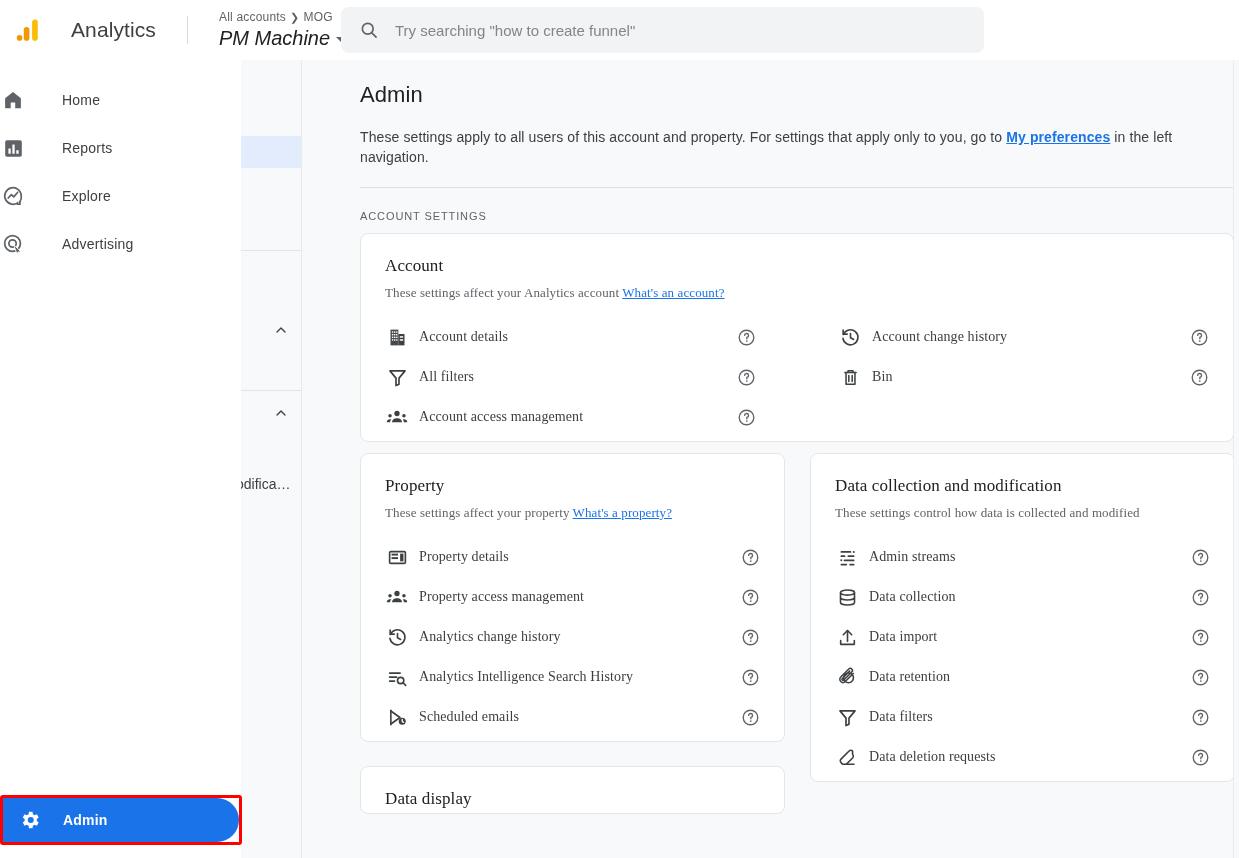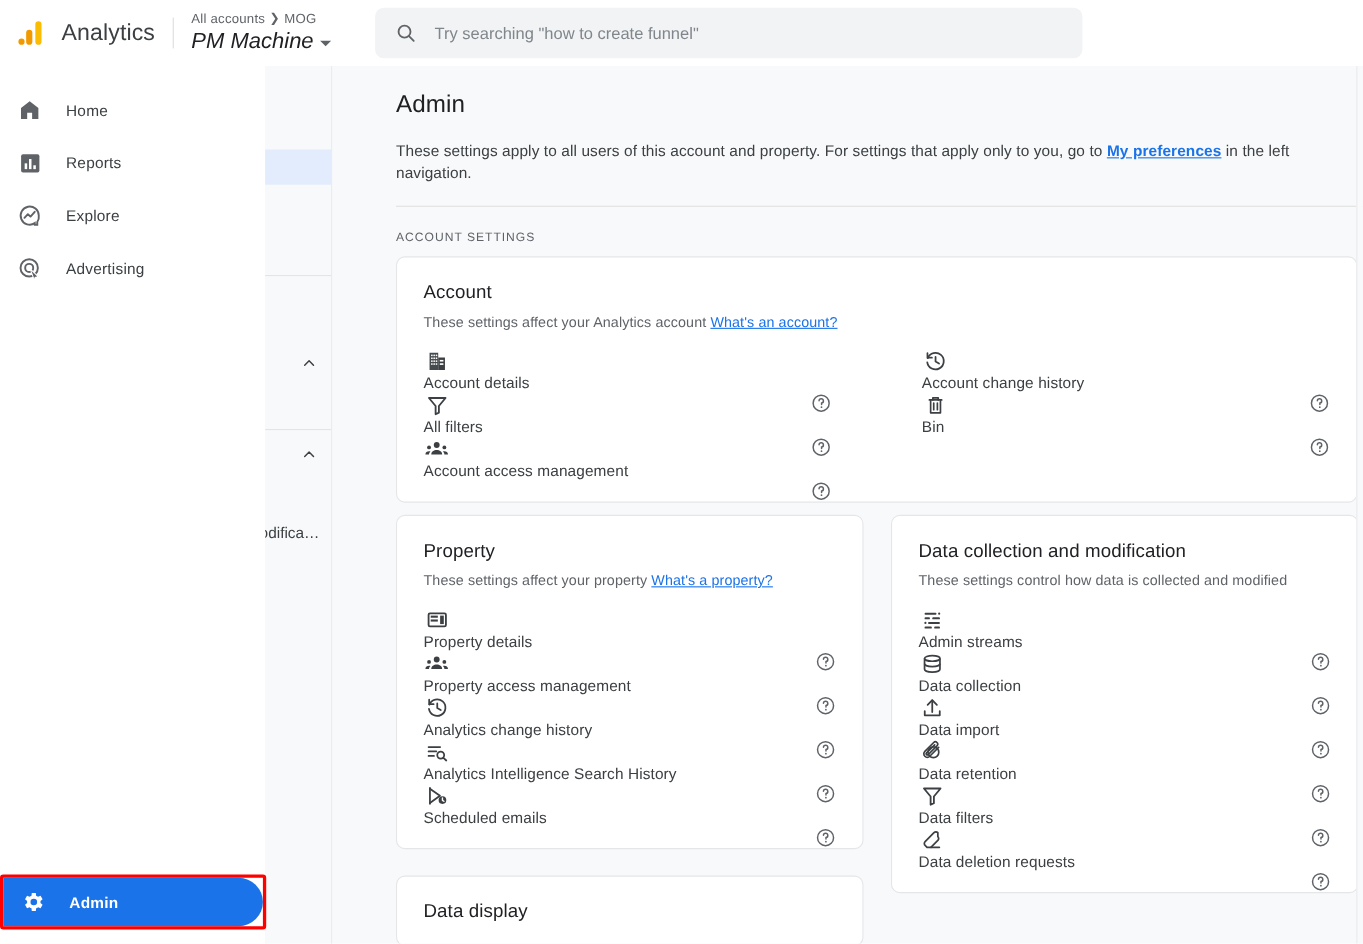--- a/index.html
+++ b/index.html
@@ -7,21 +7,21 @@
     width: 1239px; height: 858px;
     font-family: "Liberation Sans", sans-serif;
     background: #ffffff;
     overflow: hidden;
   }
   #app { position: relative; width: 1239px; height: 858px; }
 
   
   .topbar {
     position: absolute; top: 0; left: 0; width: 1239px; height: 60px;
-    background: #fff; display: flex; align-items: center; z-index: 40;
+    background: #fff; display: flex; align-items: center; z-index: 40; gap: 15px;
   }
   .logo-wrap { width: 56px; display: flex; justify-content: center; align-items: center; }
   .ga-logo { width: 26px; height: 26px; display: block; }
   .brand {
     font-size: 21px; color: #3c4043; letter-spacing: .1px;
     padding-right: 16px;
   }
   .brand-divider { width: 1px; height: 28px; background: #dadce0; margin-right: 16px; }
   .acct-block { display: flex; flex-direction: column; justify-content: center; }
   .acct-crumb {
@@ -68,22 +68,22 @@
     white-space: nowrap;
   }
 
   
   .sidebar {
     position: absolute; left: 0; top: 60px; width: 241px; height: 798px;
     background: #ffffff; z-index: 20;
   }
   .nav-list { padding-top: 16px; }
   .nav-item {
-    display: flex; align-items: center; height: 48px; padding-left: 14px;
-    gap: 20px; cursor: pointer; color: #3c4043;
+    display: flex; align-items: center; height: 48px; padding-left: 0;
+    gap: 36px; cursor: pointer; color: #3c4043;
   }
   .nav-ico { width: 26px; height: 26px; display: flex; align-items: center; justify-content: center; flex: none; }
   .nav-label { font-size: 14px; letter-spacing: .2px; }
 
   .admin-hl {
     position: absolute; left: 0px; top: 795px; width: 242px; height: 50px;
     border: 3px solid #ff0000; border-radius: 3px; box-sizing: border-box;
     z-index: 32; pointer-events: none;
   }
   .admin-btn {
@@ -108,29 +108,30 @@
   .lnk { color: #1a73e8; text-decoration: underline; font-weight: bold; cursor: pointer; }
   .lnk-plain { color: #1a73e8; text-decoration: underline; cursor: pointer; font-weight: normal; }
   .hr { margin-top: 20px; width: 881px; height: 1px; background: #e0e0e0; }
   .sec-label {
     margin-top: 22px; font-size: 11px; color: #5f6368;
     letter-spacing: .9px; text-transform: uppercase;
   }
 
   .card {
     background: #ffffff; border: 1px solid #e4e6e8; border-radius: 8px;
-    padding: 22px 24px 20px 24px;
+    padding: 22px 24px 4px 24px;
+    font-family: Liberation Serif, serif;
   }
   .card-title { font-size: 17px; color: #202124; letter-spacing: .1px; }
   .card-sub { margin-top: 9px; font-size: 13px; color: #5f6368; letter-spacing: .1px; }
 
   .rows { margin-top: 16px; display: flex; }
   .rowcol { display: flex; flex-direction: column; }
   .srow {
-    display: flex; align-items: flex-start; height: 40px; cursor: pointer; flex-direction: column;
+    display: flex; align-items: center; height: 40px; cursor: pointer;
   }
   .srow-ico {
     width: 24px; height: 24px; margin-right: 10px; flex: none;
     display: flex; align-items: center; justify-content: center; color: #3c4043;
   }
   .srow-label { font-size: 14px; color: #3c4043; letter-spacing: .1px; white-space: nowrap; }
   .srow-help {
     margin-left: auto; width: 20px; height: 20px; flex: none;
     display: flex; align-items: center; justify-content: center; color: #5f6368; cursor: pointer;
   }

